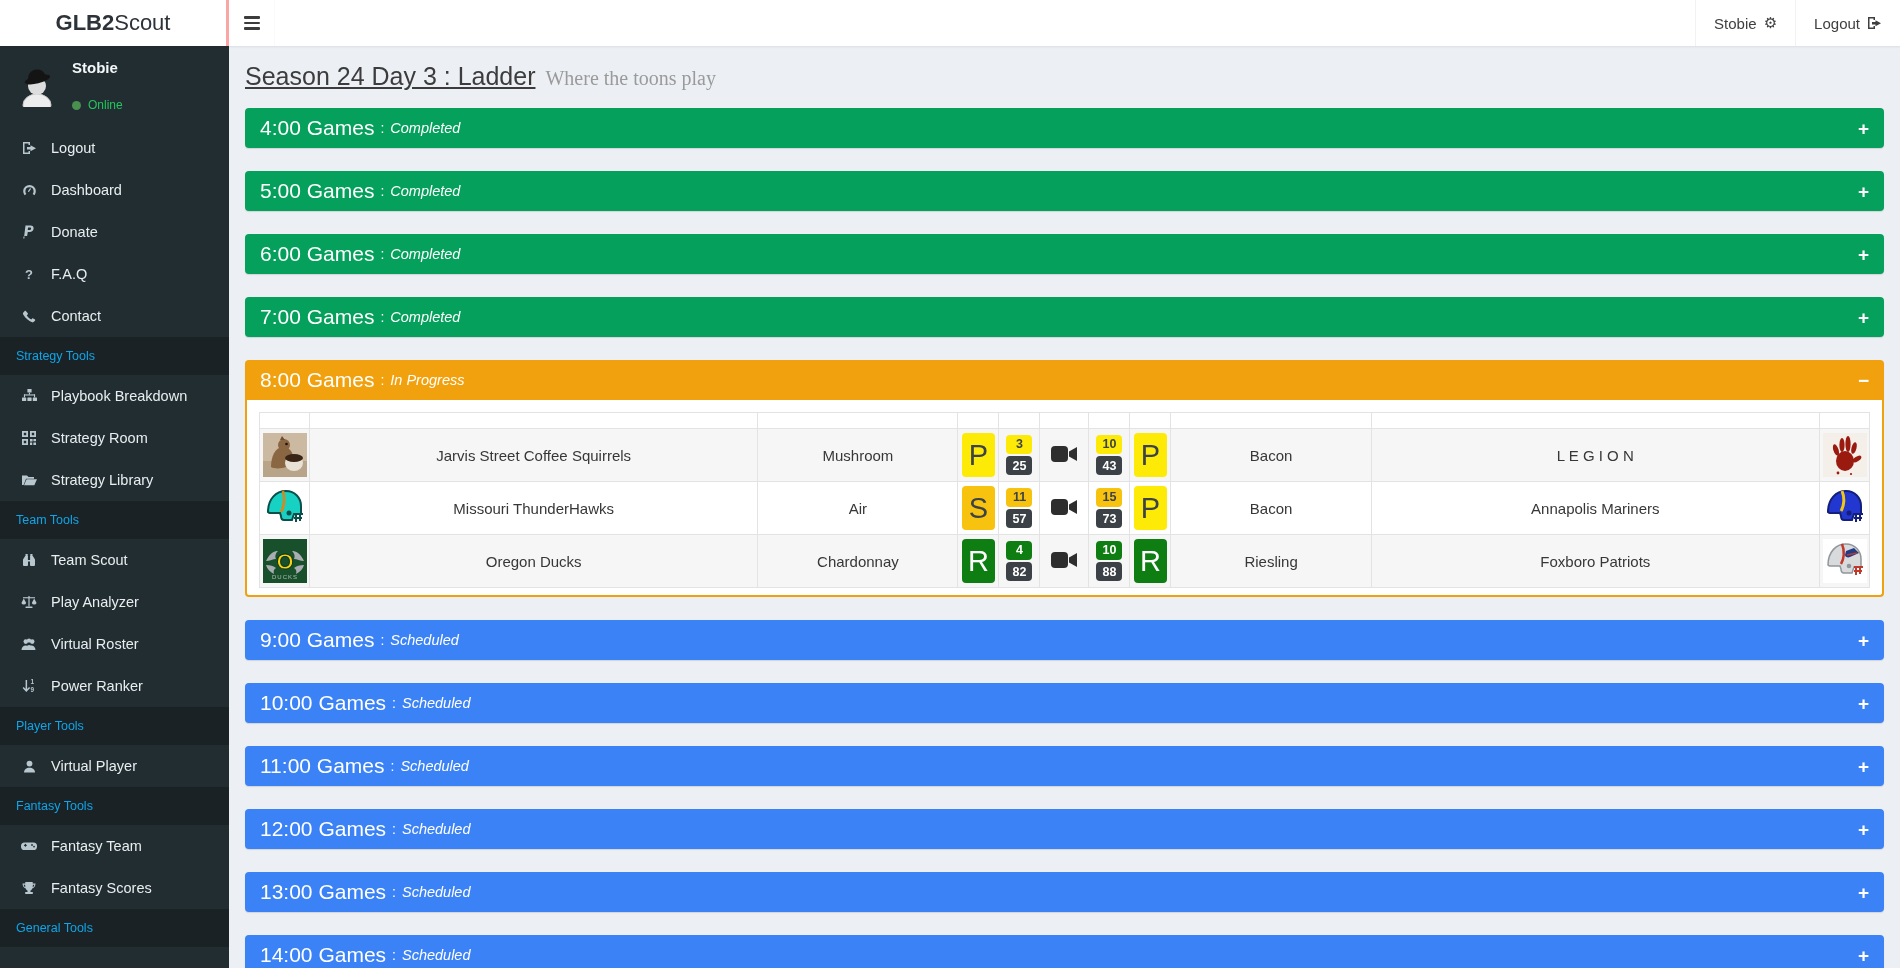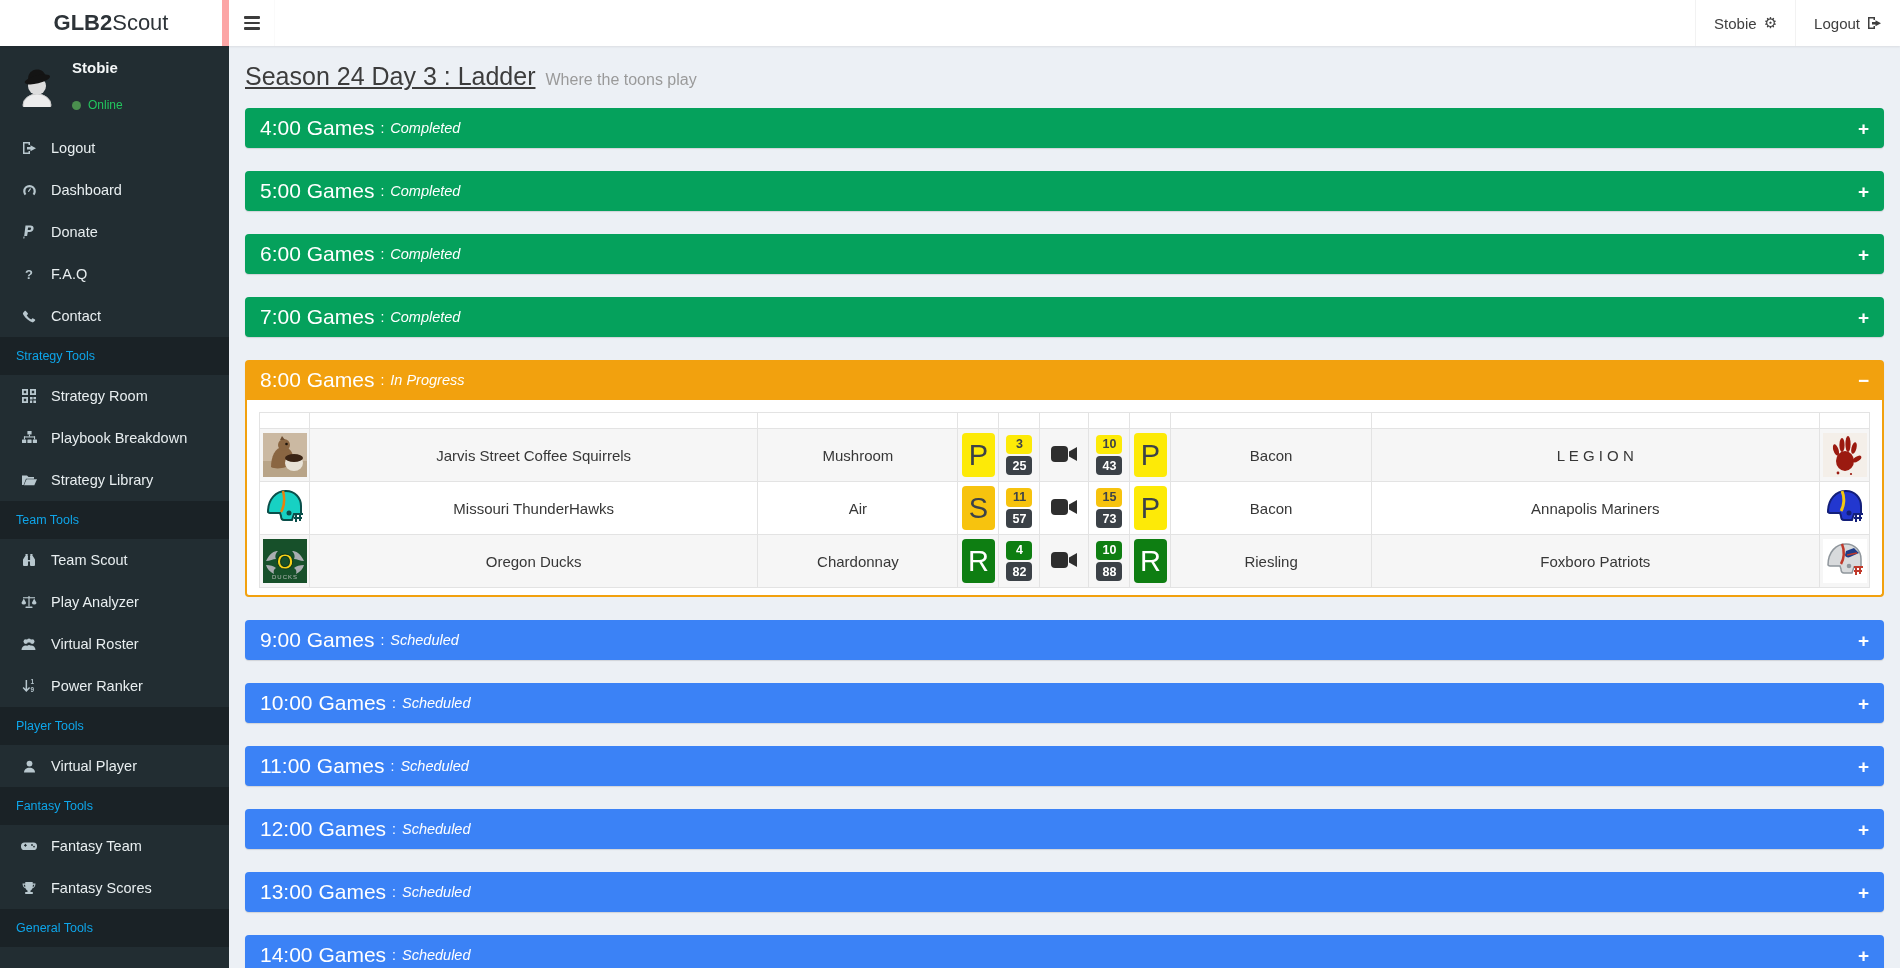--- a/index.html
+++ b/index.html
@@ -1,20 +1,20 @@
 <!DOCTYPE html>
 <html><head>
 <meta charset="utf-8">
 <style>
   * { margin:0; padding:0; box-sizing:border-box; }
   html,body { width:1900px; height:968px; overflow:hidden; font-family:"Liberation Sans",sans-serif; background:#ecf0f5; }
 
   
   .topbar { position:fixed; top:0; left:0; width:1900px; height:46px; background:#ffffff; z-index:20; display:flex; align-items:stretch; box-shadow:0 1px 2px rgba(0,0,0,.08); }
-  .brand { width:229px; display:flex; align-items:center; justify-content:center; font-size:22px; color:#2d3338; border-right:7px solid #fca5a5; cursor:pointer; }
+  .brand { width:229px; display:flex; align-items:center; justify-content:center; font-size:22px; color:#2d3338; border-right:3px solid #fca5a5; cursor:pointer; }
   .brand b { font-weight:700; }
   .hamburger { width:46px; display:flex; flex-direction:column; align-items:center; justify-content:center; gap:3px; cursor:pointer; border-right:1px solid #fafafa; }
   .hamburger span { display:block; width:16px; height:2.5px; background:#3c3c3c; border-radius:1px; }
   .topbar-right { margin-left:auto; display:flex; align-items:stretch; }
   .toplink { display:flex; align-items:center; gap:7px; padding:0 18px; font-size:15px; color:#3f3f3f; border-left:1px solid #f2f2f2; cursor:pointer; }
   .toplink .gear { font-size:15px; }
   .toplink svg { display:block; }
 
   
   .sidebar { position:fixed; top:46px; left:0; width:229px; height:922px; background:#222d32; z-index:10; }
@@ -26,21 +26,21 @@
   .nav { list-style:none; }
   .nav-item { display:flex; align-items:center; gap:12px; padding:13px 5px 13px 16px; color:#e8eef0; font-size:14.5px; cursor:pointer; border-left:3px solid transparent; }
   .nav-item .ico { width:20px; display:flex; justify-content:center; align-items:center; color:#b8c7ce; font-weight:700; font-size:13px; }
   .nav-item .ico svg { display:block; }
   .nav-header { padding:12px 5px 12px 16px; background:#1a2226; color:#0ea5e9; font-size:12.5px; }
 
   
   .main { position:absolute; top:46px; left:229px; width:1671px; padding:14px 16px 0 16px; }
   .page-head { display:flex; align-items:baseline; gap:10px; margin:2px 0 17px 0; }
   .page-title { font-size:25px; font-weight:400; color:#3c3c3c;text-decoration:underline; }
-  .page-subtitle { font-size:16px; color:#9a9a9a; }
+  .page-subtitle { font-size:20px; color:#9a9a9a;font-family:Liberation Serif, serif; }
 
   .acc { border-radius:4px; height:40px; display:flex; align-items:center; padding:0 15px; color:#fff; margin-bottom:23px; cursor:pointer; box-shadow:0 1px 1px rgba(0,0,0,.12); }
   .acc .t { font-size:21px; }
   .acc .sep { font-size:14px; margin:0 6px; }
   .acc .st { font-size:14.5px; font-style:italic; }
   .acc .tog { margin-left:auto; font-size:19px; font-weight:700; line-height:1; cursor:pointer; }
   .acc.green { background:#05a15c; }
   .acc.orange { background:#f2a10e; margin-bottom:0; border-radius:4px 4px 0 0; }
   .acc.red { background:#3b82f6;text-align:center; }
 
@@ -159,40 +159,40 @@
             <path d="M13 10.6c.3.3.3.8 0 1.1l-1.5 1.4c-.3.3-.8.4-1.2.2C7.3 12.2 3.6 9.3 1.5 5.9c-.3-.5-.8-1.6-.5-2L2.7 2c.3-.3.8-.3 1.1 0l2 2.3c.3.3.2.8-.1 1.1l-1 .9c.9 1.7 2.8 3.5 4.6 4.3l.9-1.1c.3-.3.7-.4 1-.1z"></path>
           </svg>
         </span>
       <span>Contact</span>
     </li>
 
     <li class="nav-header">Strategy Tools</li>
 
     <li class="nav-item">
       <span class="ico">
-          <svg width="14" height="14" viewBox="0 0 14 14" fill="#b8c7ce">
-            <path d="M0 0h6v6H0zm1.8 1.8v2.4h2.4V1.8zM8 0h6v6H8zm1.8 1.8v2.4h2.4V1.8zM0 8h6v6H0zm1.8 1.8v2.4h2.4V9.8zM8 8h2.6v2.6H8zm3.4 3.4H14V14h-2.6zM11.4 8H14v2.2h-2.6zM8 11.6h2.2V14H8z"></path>
-          </svg>
-        </span>
-      <span>Strategy Room</span>
-    </li>
-    <li class="nav-item">
-      <span class="ico">
           <svg width="15" height="14" viewBox="0 0 15 14" fill="#b8c7ce">
             <rect x="5.4" y="0" width="4.2" height="3.6" rx=".5"></rect>
             <rect x="6.9" y="3.6" width="1.1" height="2"></rect>
             <rect x="2" y="5.4" width="11" height="1.1"></rect>
             <rect x="1.9" y="5.4" width="1.1" height="3"></rect>
             <rect x="12" y="5.4" width="1.1" height="3"></rect>
             <rect x="0" y="8.4" width="4.2" height="3.6" rx=".5"></rect>
             <rect x="5.4" y="8.4" width="4.2" height="3.6" rx=".5"></rect>
             <rect x="10.8" y="8.4" width="4.2" height="3.6" rx=".5"></rect>
           </svg>
         </span>
       <span>Playbook Breakdown</span>
+    </li>
+    <li class="nav-item">
+      <span class="ico">
+          <svg width="14" height="14" viewBox="0 0 14 14" fill="#b8c7ce">
+            <path d="M0 0h6v6H0zm1.8 1.8v2.4h2.4V1.8zM8 0h6v6H8zm1.8 1.8v2.4h2.4V1.8zM0 8h6v6H0zm1.8 1.8v2.4h2.4V9.8zM8 8h2.6v2.6H8zm3.4 3.4H14V14h-2.6zM11.4 8H14v2.2h-2.6zM8 11.6h2.2V14H8z"></path>
+          </svg>
+        </span>
+      <span>Strategy Room</span>
     </li>
     <li class="nav-item">
       <span class="ico">
           <svg width="15" height="13" viewBox="0 0 15 13" fill="#b8c7ce">
             <path d="M0 1.5h5L6.5 3H12v1.8H4L1.6 11H0z"></path>
             <path d="M4.6 5.3H15l-2.7 5.9H2z"></path>
           </svg>
         </span>
       <span>Strategy Library</span>
     </li>

